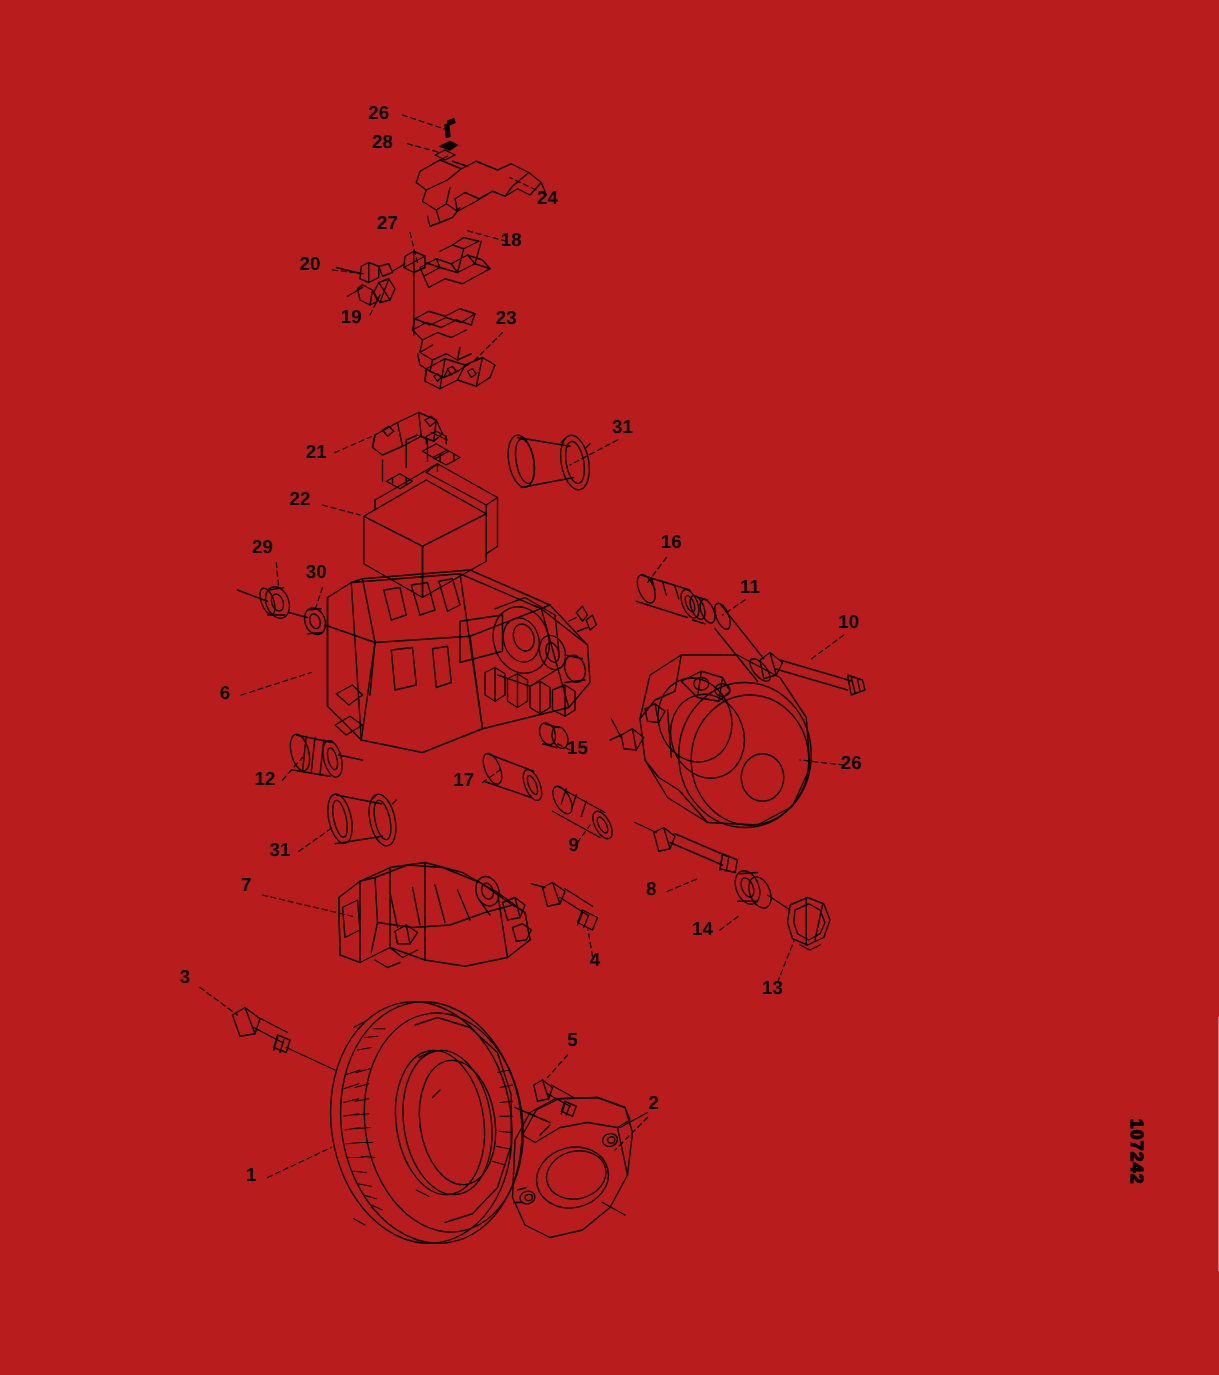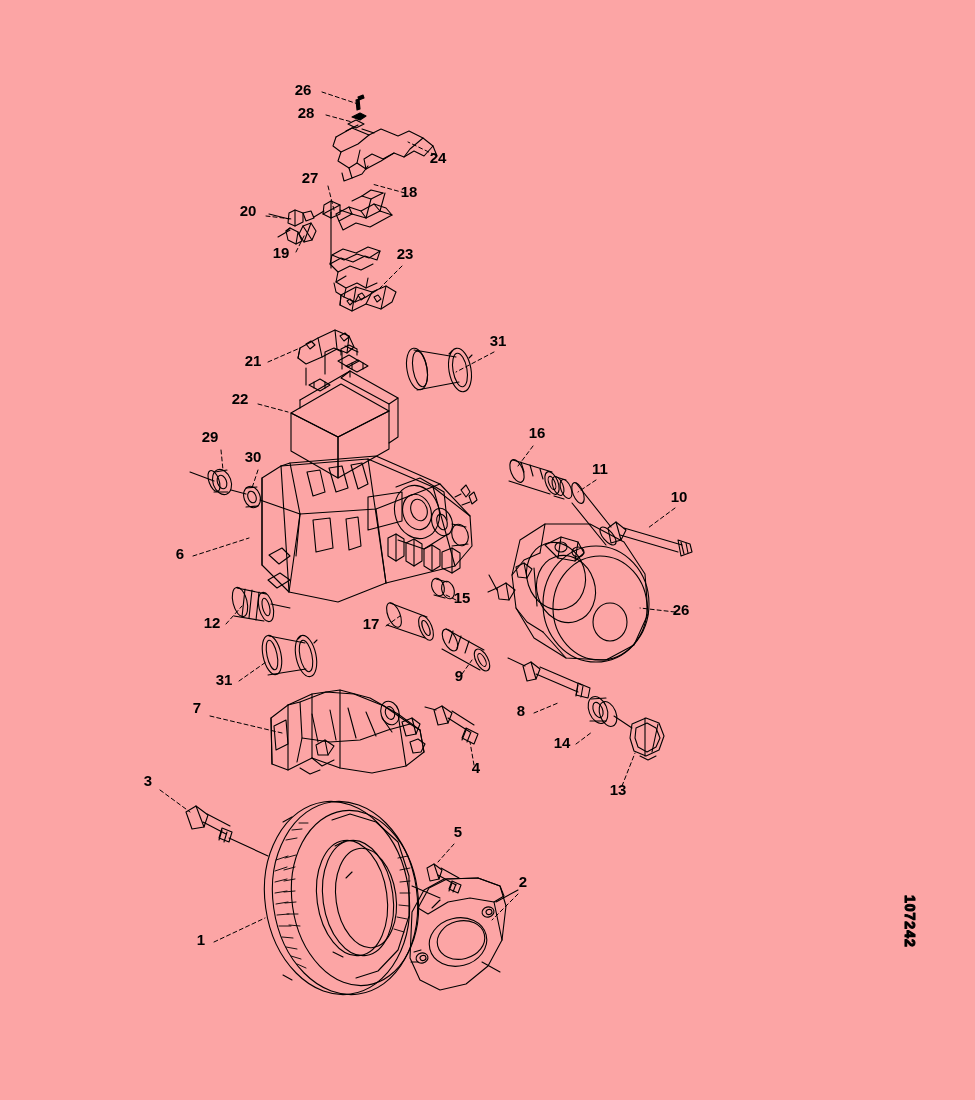--- a/index.html
+++ b/index.html
@@ -1,17 +1,17 @@
 <!DOCTYPE html>
 <html><head>
 <meta charset="utf-8">
 <style>
   html,body{margin:0;padding:0;background:#ffffff;}
   body{width:975px;height:1100px;font-family:"Liberation Sans",sans-serif;overflow:hidden;}
-  #sheet{position:relative;width:975px;height:1100px;background:#fca5a5;}
+  #sheet{position:relative;width:975px;height:1100px;background:#b91c1c;}
   svg{display:block;}
   .cl{font-family:"Liberation Sans",sans-serif;font-weight:bold;font-size:15px;fill:#000;}
   .dwg{font-family:"Liberation Sans",sans-serif;font-weight:bold;font-size:14px;fill:#000;letter-spacing:1px;}
 </style>
 </head>
 <body>
 
 <div id="sheet">
 <svg id="art" width="975" height="1100" viewBox="0 0 975 1100" fill="none" stroke="#000" stroke-width="1.1" stroke-linecap="round" stroke-linejoin="round">
 

